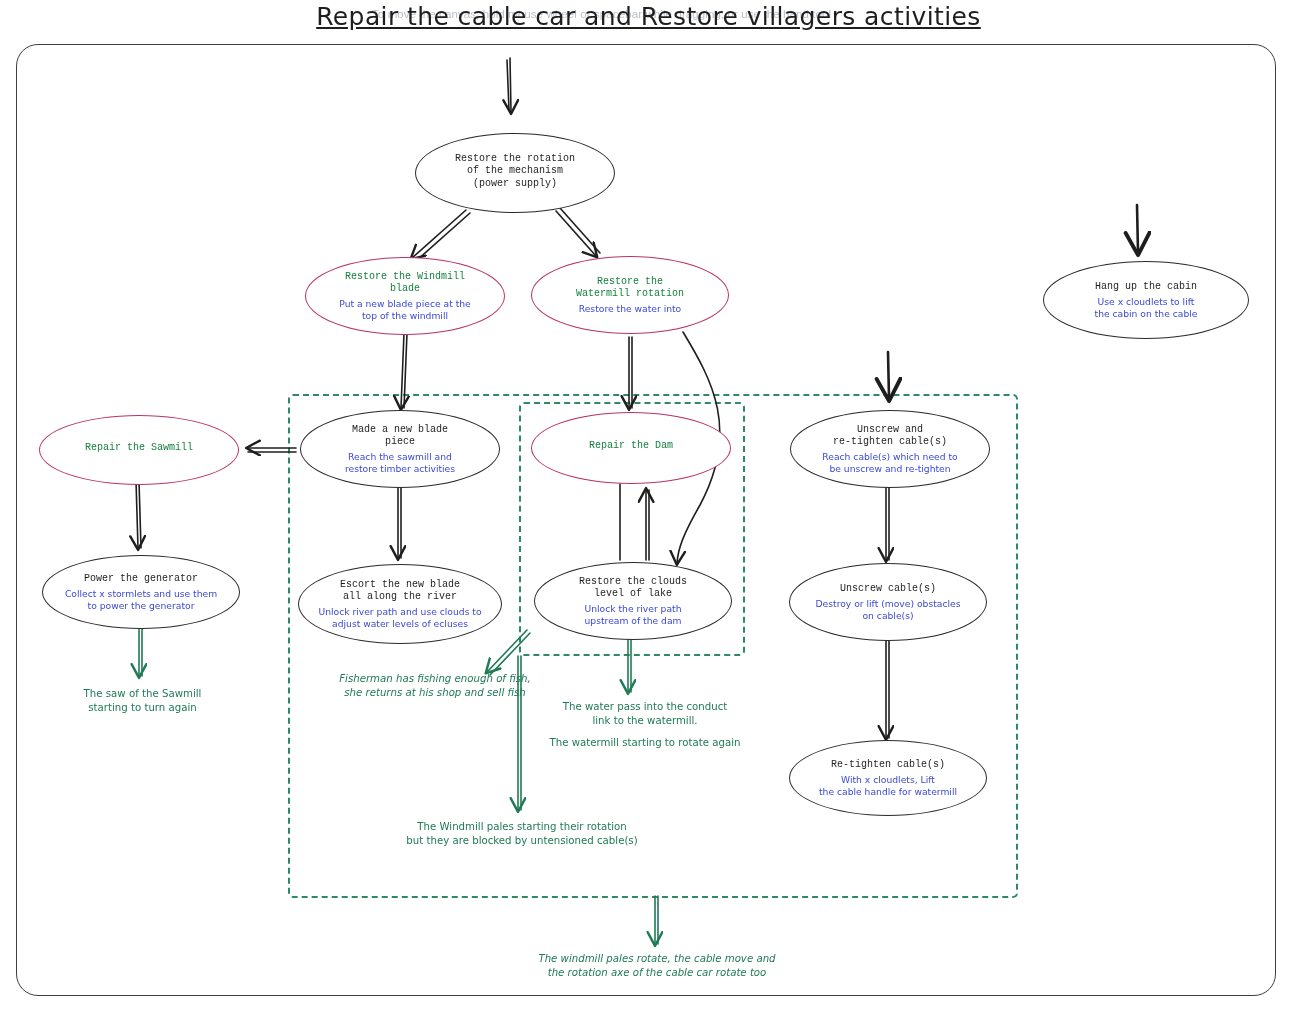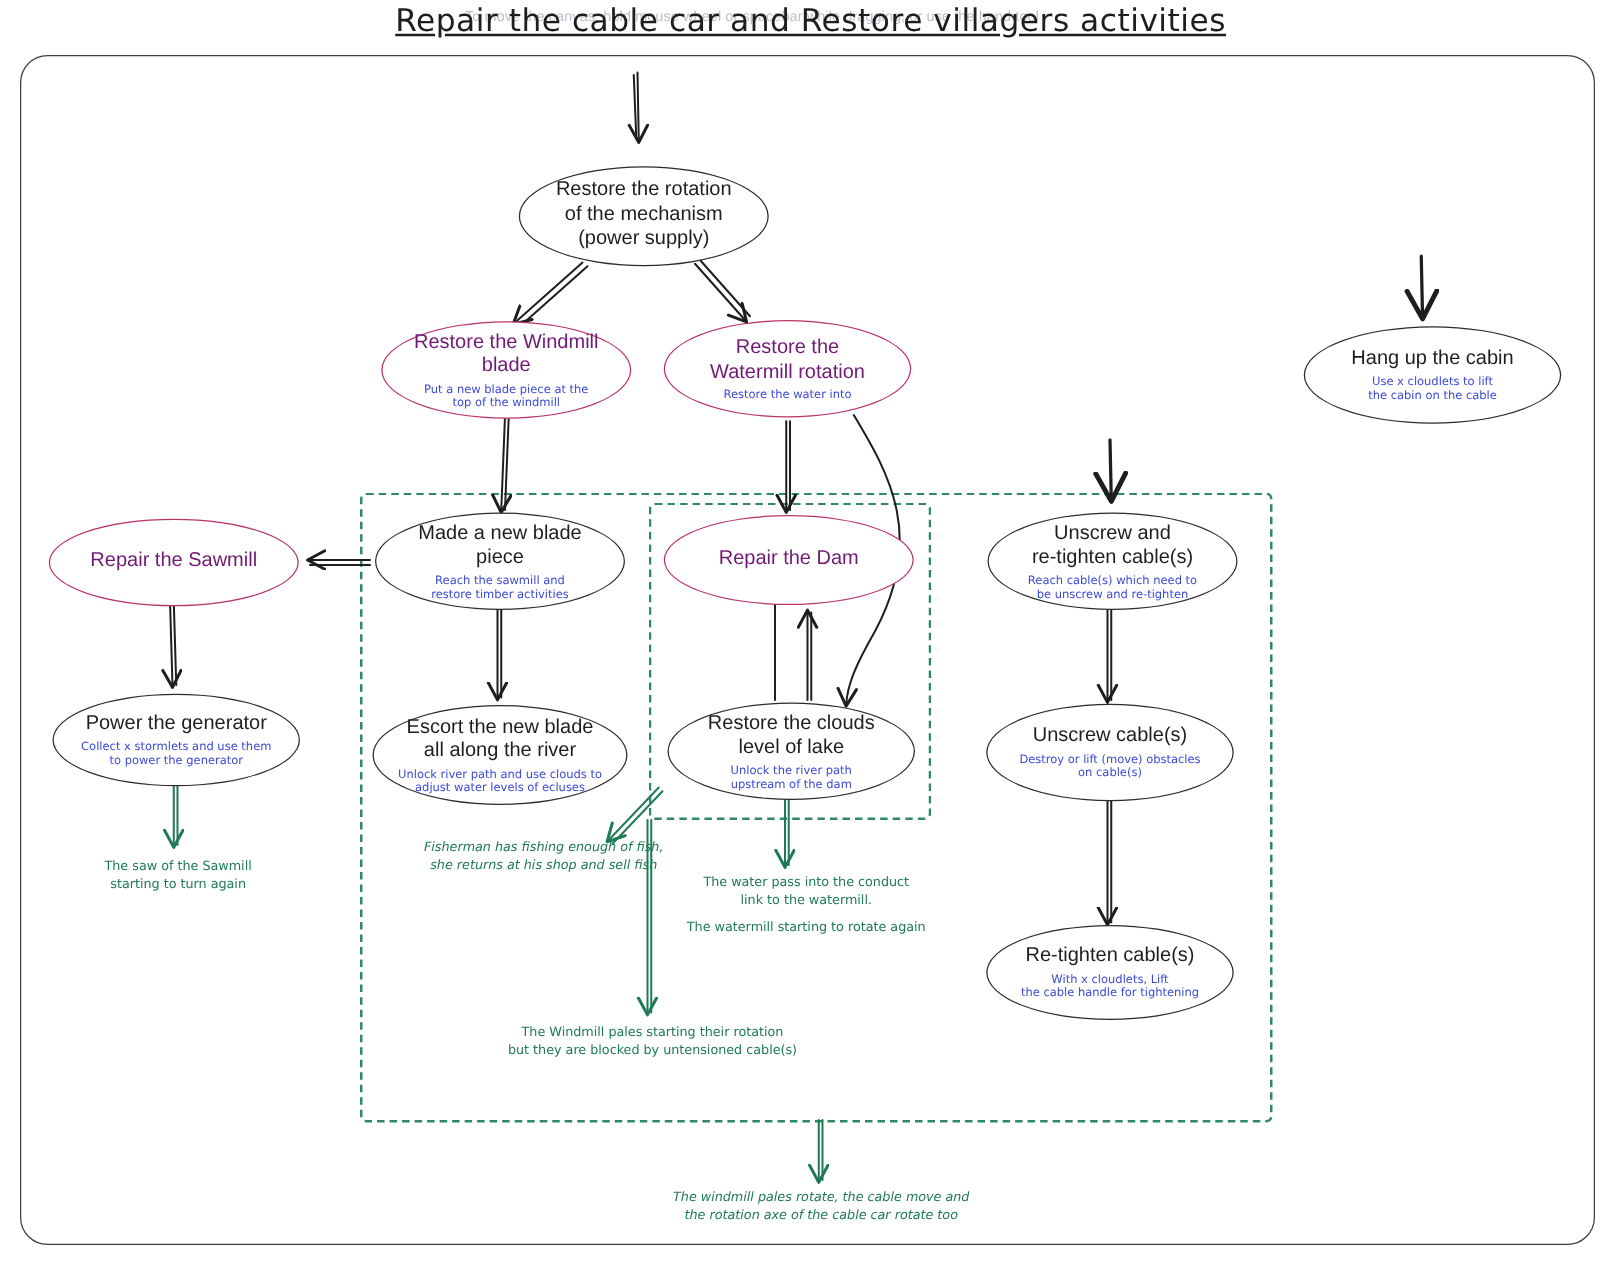--- a/index.html
+++ b/index.html
@@ -38,24 +38,24 @@
 
   
   .node{
     position:absolute;display:flex;flex-direction:column;
     align-items:center;justify-content:center;text-align:center;
     border-radius:50%;background:#ffffff;box-sizing:border-box;
     border:1.7px solid #2b2b2b;
   }
   .node.pink{border-color:#b8336a;}
   .node .title{
-    font-size:16px;line-height:1.22;color:#1e1e1e;
-    font-family:Liberation Sans, sans-serif;
-  }
-  .node.pink .title{color:#701a75;}
+    font-size:10px;line-height:1.22;color:#1e1e1e;
+    font-family:Liberation Mono, monospace;
+  }
+  .node.pink .title{color:#15803d;}
   .node .sub{
     margin-top:3px;font-size:9.2px;line-height:1.24;color:#3b49d6;
     font-family:"DejaVu Sans","Liberation Sans",sans-serif;
     padding:0 10px;
   }
 
   
   .note{
     position:absolute;color:#1f7a55;font-size:10.2px;line-height:1.35;
     text-align:center;font-family:"DejaVu Sans","Liberation Sans",sans-serif;
@@ -220,21 +220,21 @@
 
   <div class="node" style="left:789px;top:563px;width:198px;height:78px;">
     <div class="title" style="white-space:pre-line">Unscrew cable(s)</div>
     <div class="sub" style="white-space:pre-line">Destroy or lift (move) obstacles
 on cable(s)</div>
   </div>
 
   <div class="node" style="left:789px;top:740px;width:198px;height:76px;">
     <div class="title" style="white-space:pre-line">Re-tighten cable(s)</div>
     <div class="sub" style="white-space:pre-line">With x cloudlets, Lift
-the cable handle for tightening</div>
+the cable handle for watermill</div>
   </div>
 
   <div class="note" style="left:40px;top:687px;width:205px;">The saw of the Sawmill
 starting to turn again</div>
 
   <div class="note" style="left:325px;top:672px;width:220px;font-style:italic;">Fisherman has fishing enough of fish,
 she returns at his shop and sell fish</div>
 
   <div class="note" style="left:535px;top:700px;width:220px;">The water pass into the conduct
 link to the watermill.</div>

